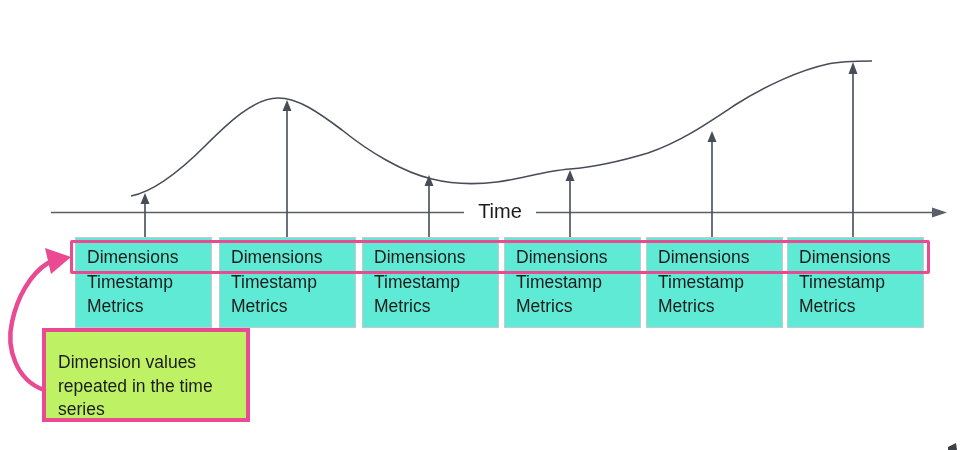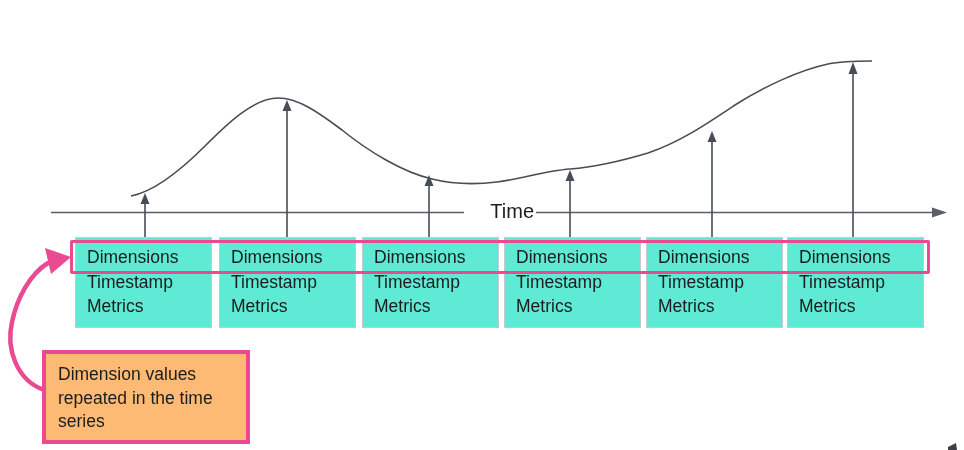--- a/index.html
+++ b/index.html
@@ -20,29 +20,29 @@
     font-size:17.5px;line-height:24.5px;white-space:nowrap;
   }
   
   .dim-highlight{
     position:absolute;left:70px;top:240px;width:860px;height:34px;
     border:3.5px solid #e94a91;border-radius:2px;box-sizing:border-box;
     background:transparent;
   }
   
   .annotation-box{
-    position:absolute;left:42px;top:350px;width:208px;height:94px;
-    background:#fdba74;border:4px solid #e94a91;box-sizing:border-box;
-    padding:9px 10px 0 12px;
+    position:absolute;left:42px;top:328px;width:208px;height:94px;
+    background:#bef264;border:4px solid #e94a91;box-sizing:border-box;
+    padding:19px 10px 0 12px;
     font-size:17.5px;line-height:23.5px;
   }
   
   .time-label{
     position:absolute;left:466px;top:200px;width:68px;
-    text-align:right;font-size:20px;color:#1c1c1c;
+    text-align:center;font-size:20px;color:#1c1c1c;
   }
 </style>
 </head>
 <body>
 
 <div class="canvas">
 
   <div class="record-box" style="left:75px">
     <div>Dimensions</div>
     <div>Timestamp</div>

